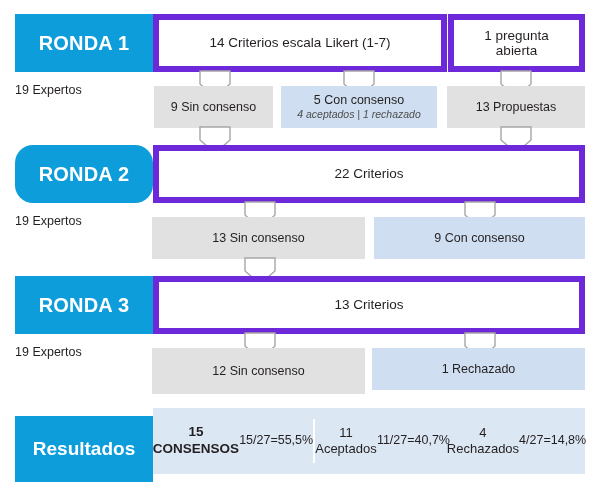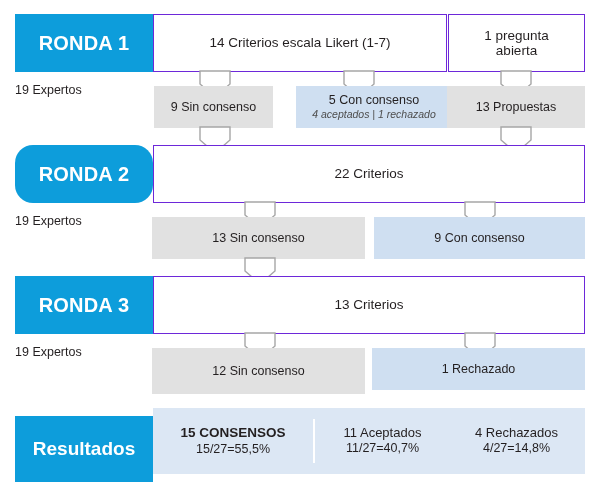--- a/index.html
+++ b/index.html
@@ -22,21 +22,21 @@
     background:#0d9ddb;color:#ffffff;
     font-size:20px;font-weight:bold;letter-spacing:.2px;
   }
   .results-label{
     background:#0d9ddb;color:#ffffff;
     font-size:19px;font-weight:bold;
   }
 
   
   .crit{
-    background:#ffffff;border:1px solid #6d28d9;
+    background:#ffffff;border:6px solid #6d28d9;
     font-size:13.5px;color:#231f20;text-align:right;
   }
 
   
   .gray{background:#e1e1e1;font-size:12.5px;color:#231f20;}
   .lblue{background:#cfdff1;font-size:12.5px;color:#231f20;}
   .lblue .sub,.gray .sub{
     font-size:10.5px;font-style:italic;color:#4d4d4d;margin-top:2px;
   }
   .main-line{font-size:12.5px;}
@@ -46,21 +46,21 @@
     position:absolute;font-size:12.5px;color:#231f20;
     text-align:left;white-space:nowrap;
   }
 
   
   .results-strip{
     position:absolute;background:#dce7f4;box-sizing:border-box;
     display:flex;align-items:center;
   }
   .res-cell{
-    display:flex;flex-direction:column;align-items:center;justify-content:center;
+    display:flex;flex-direction:row;align-items:center;justify-content:center;
     text-align:center;line-height:1.25;
   }
   .res-cell .t1{font-size:13px;}
   .res-cell .t2{font-size:12.5px;}
   .res-cell.strong .t1{font-weight:bold;font-size:13.5px;}
   .res-divider{
     width:2px;background:#ffffff;height:44px;
   }
 
   
@@ -102,21 +102,21 @@
   <div class="arrow" style="left:500px;top:70px;">
     <svg width="32" height="28" viewBox="0 0 32 28">
         <path d="M1 1 L31 1 L31 14 L16 27 L1 14 Z" fill="#ffffff" stroke="#a6a6a6" stroke-width="1.4"></path>
       </svg>
   </div>
 
   <div class="blk gray" style="left:154px;top:86px;width:119px;height:42px;">
     <span class="main-line">9 Sin consenso</span>
   </div>
 
-  <div class="blk lblue" style="left:296px;top:86px;width:156px;height:42px;">
+  <div class="blk lblue" style="left:281px;top:86px;width:156px;height:42px;">
     <span class="main-line">5 Con consenso</span>
     <span class="sub">4 aceptados | 1 rechazado</span>
   </div>
 
   <div class="blk gray" style="left:447px;top:86px;width:138px;height:42px;">
     <span class="main-line">13 Propuestas</span>
   </div>
 
   <div class="arrow" style="left:199px;top:126px;">
     <svg width="32" height="28" viewBox="0 0 32 28">

